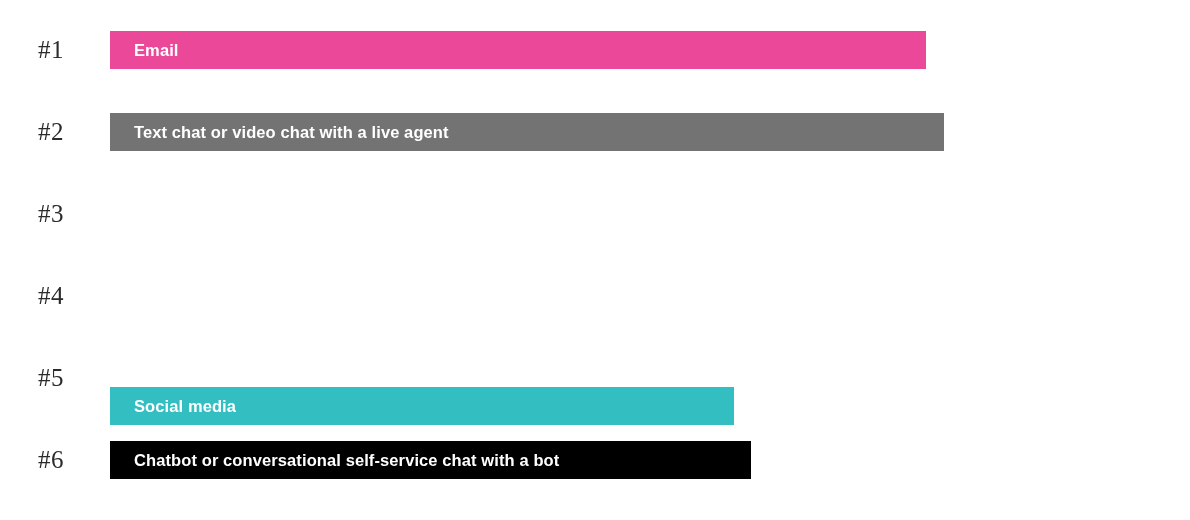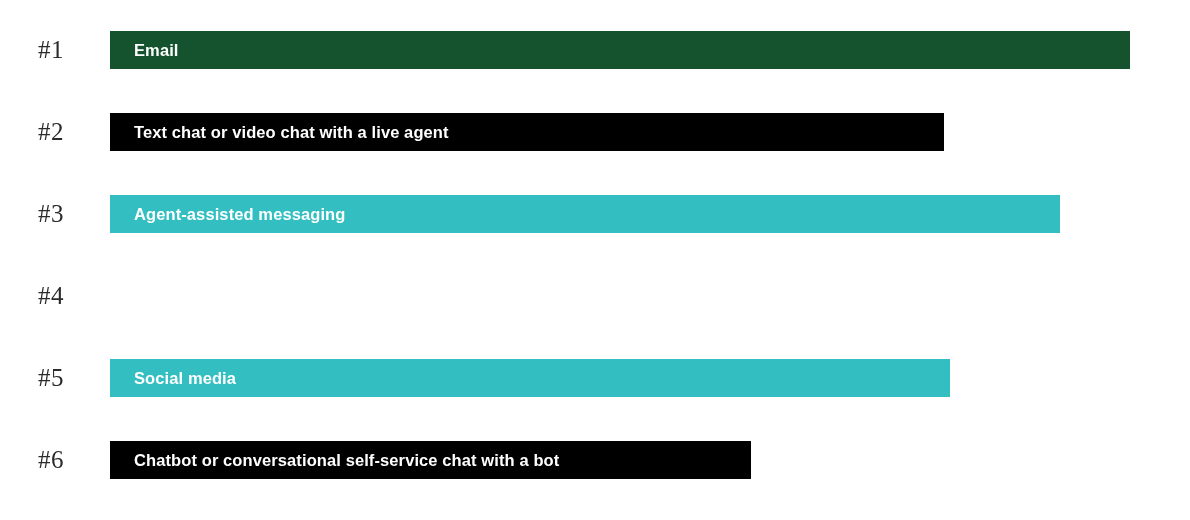--- a/index.html
+++ b/index.html
@@ -70,46 +70,43 @@
   }
 </style>
 </head>
 <body>
 
 <div class="chart-canvas" style="background: rgb(255, 255, 255);">
   <div class="bar-rows">
 
     <div class="bar-row">
       <div class="rank-label" style="color: rgb(43, 43, 43);">#1</div>
-      <div class="bar" style="width: 1020px; left: 110px; background: #14532d;">
+      <div class="bar" style="width: 816px; left: 110px; background: #ec4899;">
         <span class="bar-label" style="color: rgb(255, 255, 255);">Email</span>
       </div>
     </div>
 
     <div class="bar-row">
       <div class="rank-label" style="color: rgb(43, 43, 43);">#2</div>
-      <div class="bar" style="width: 834px; left: 110px; background: #000000;">
+      <div class="bar" style="width: 834px; left: 110px; background: #737373;">
         <span class="bar-label" style="color: rgb(255, 255, 255);">Text chat or video chat with a live agent</span>
       </div>
     </div>
 
     <div class="bar-row">
       <div class="rank-label" style="color: rgb(43, 43, 43);">#3</div>
-      <div class="bar" style="width: 950px; left: 110px; background: rgb(51, 191, 194);">
-        <span class="bar-label" style="color: rgb(255, 255, 255);">Agent-assisted messaging</span>
-      </div>
     </div>
 
     <div class="bar-row">
       <div class="rank-label" style="color: rgb(43, 43, 43);">#4</div>
     </div>
 
     <div class="bar-row">
       <div class="rank-label" style="color: rgb(43, 43, 43);">#5</div>
-      <div class="bar" style="width: 840px; left: 110px; background: rgb(51, 191, 194);">
+      <div class="bar" style="width: 624px; left: 110px; background: rgb(51, 191, 194); margin-top: 28px;">
         <span class="bar-label" style="color: rgb(255, 255, 255);">Social media</span>
       </div>
     </div>
 
     <div class="bar-row">
       <div class="rank-label" style="color: rgb(43, 43, 43);">#6</div>
       <div class="bar" style="width: 641px; left: 110px; background: #000000;">
         <span class="bar-label" style="color: rgb(255, 255, 255);">Chatbot or conversational self-service chat with a bot</span>
       </div>
     </div>

